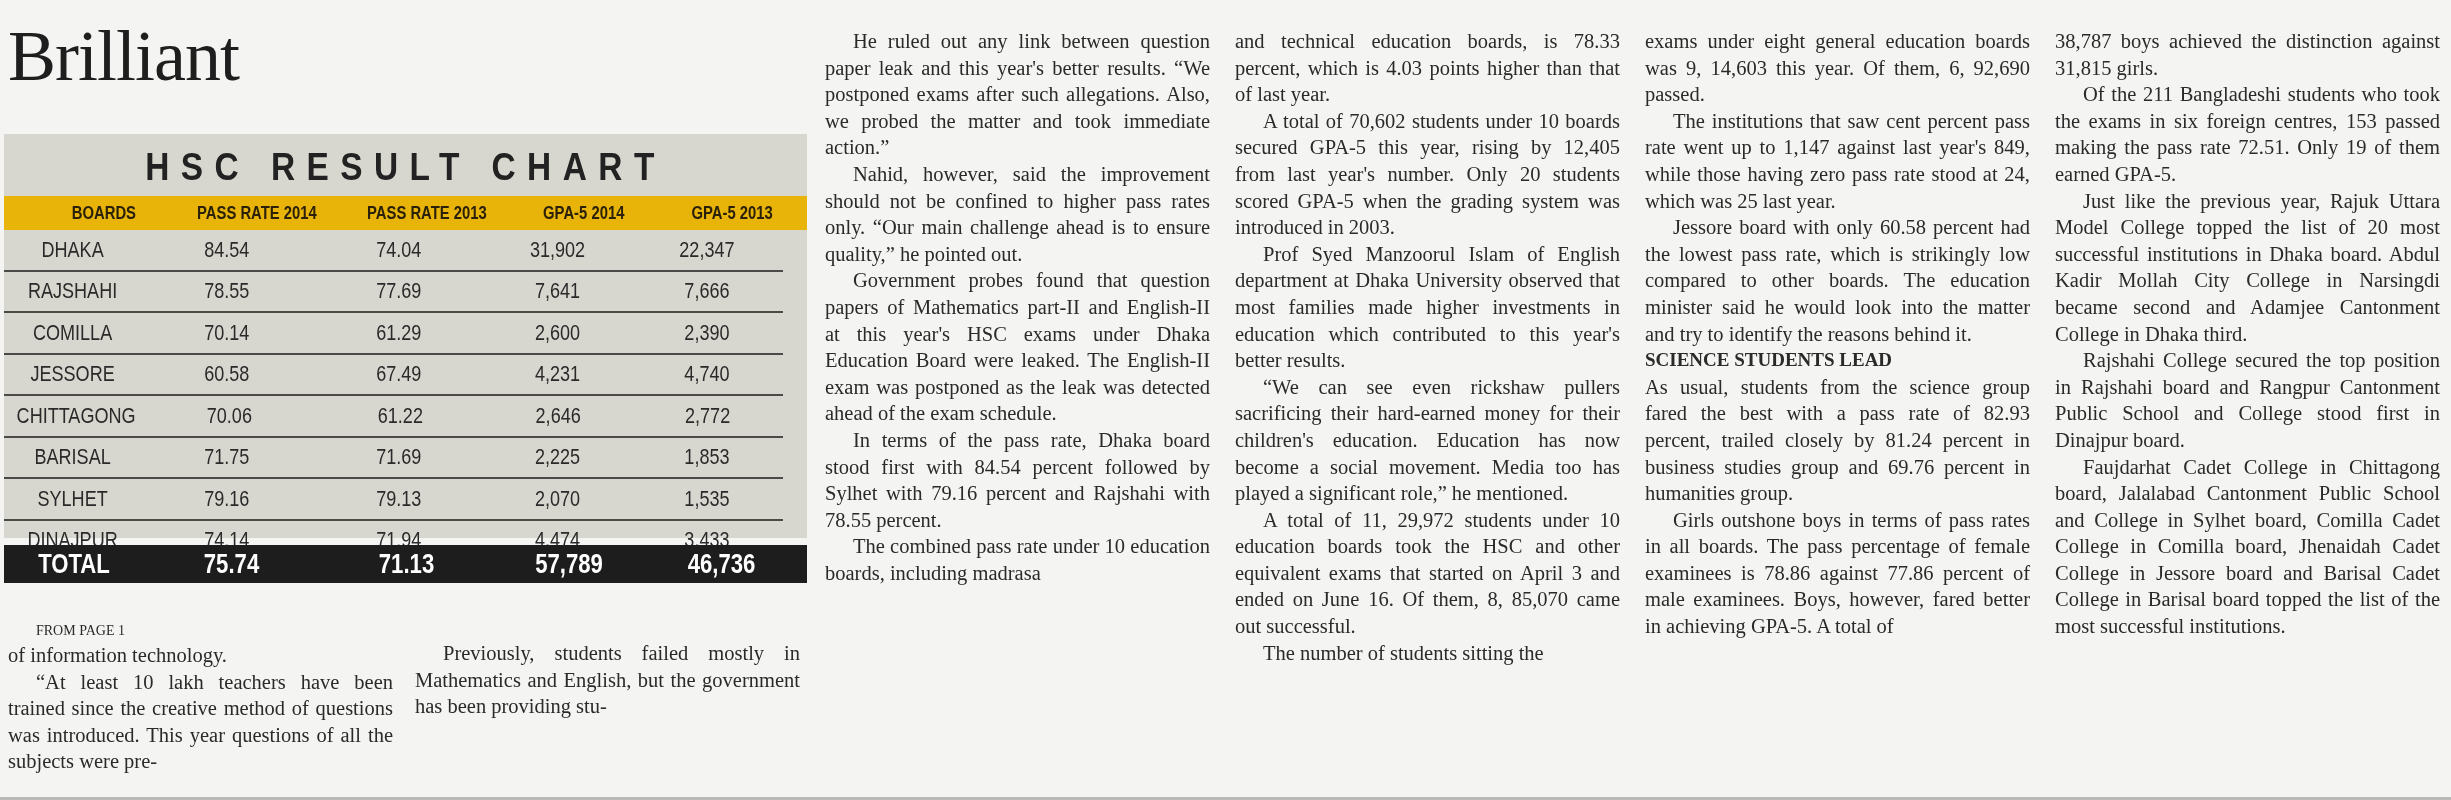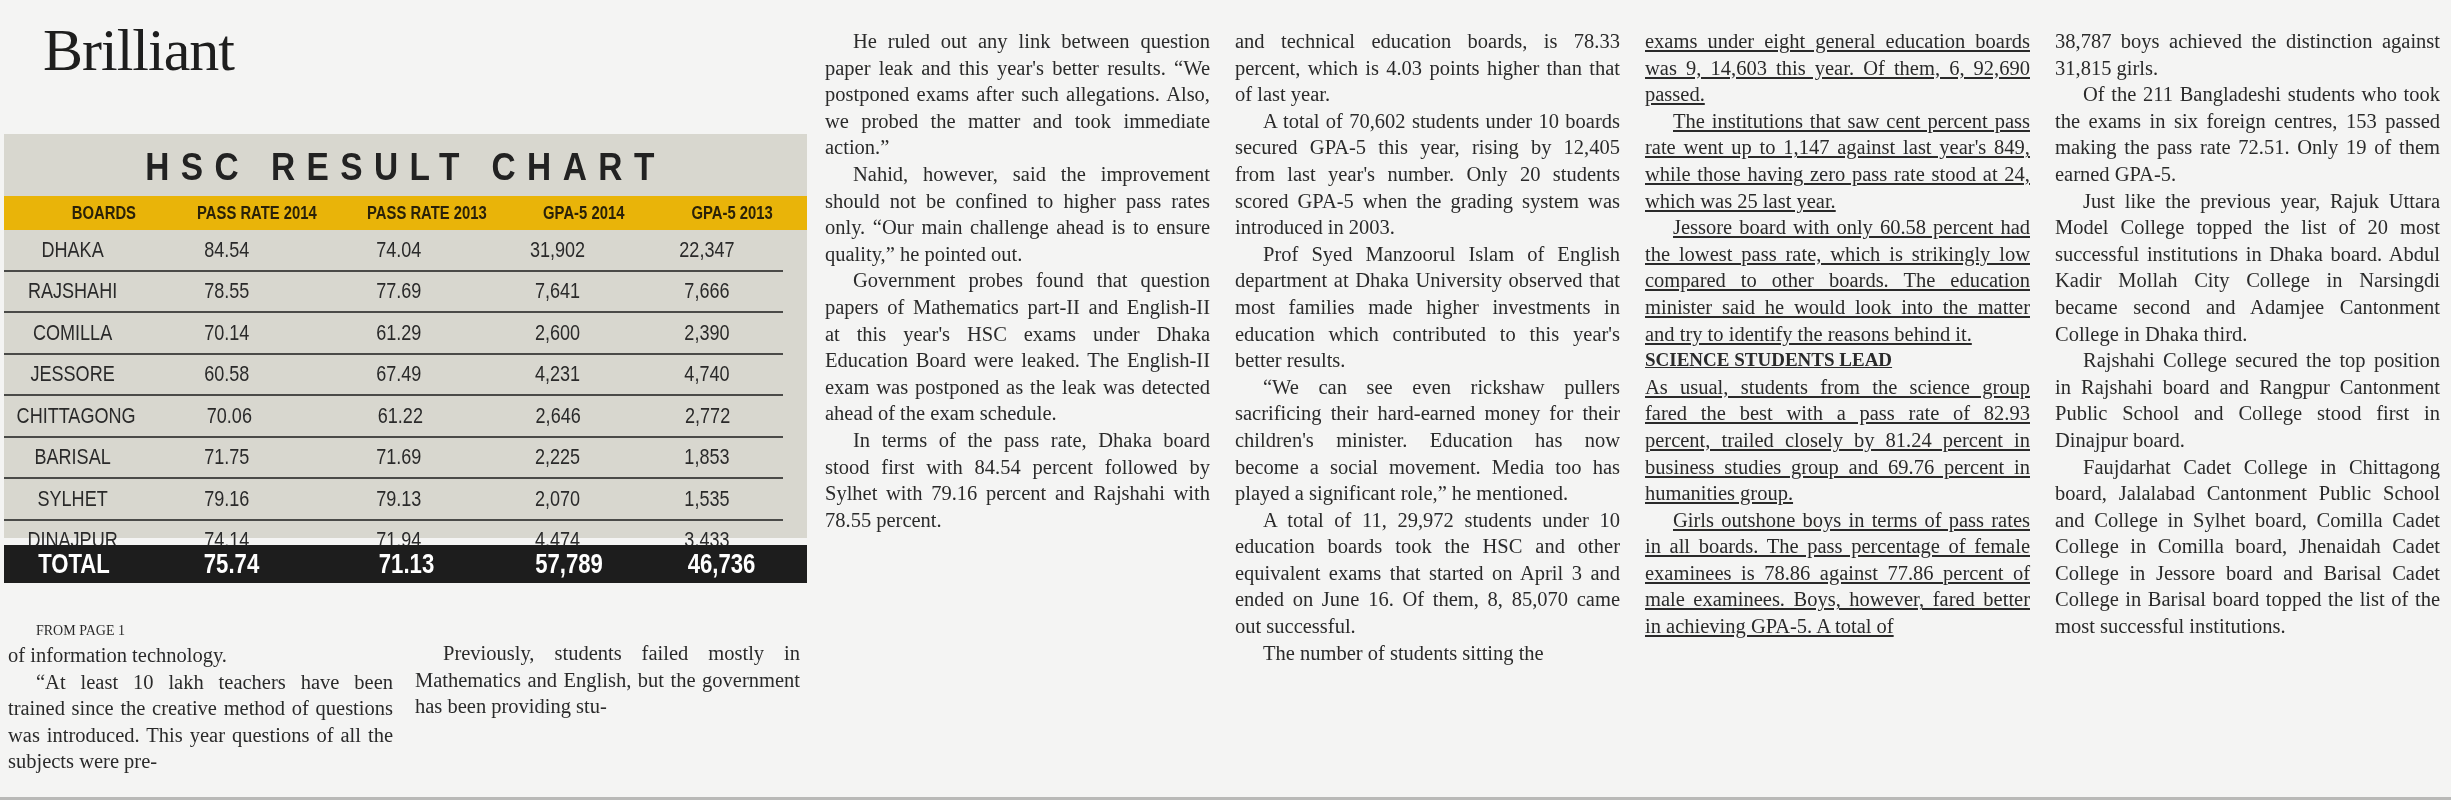--- a/index.html
+++ b/index.html
@@ -6,23 +6,22 @@
     body {
       width: 2451px; height: 800px; overflow: hidden;
       background: #f4f4f3;
       position: relative;
       font-family: "Liberation Serif", "DejaVu Serif", serif;
       color: #232323;
     }
     .headline {
       position: absolute; left: 8px; top: 20px;
       font-family: "Liberation Serif", serif;
-      font-size: 60px; line-height: 1; color: #1e1e1e;
+      font-size: 72px; line-height: 1; color: #1e1e1e;
       letter-spacing: -1px;
-      margin-left: 35px;
     }
     .chart-box {
       position: absolute; left: 4px; top: 134px; width: 803px; height: 404px;
       background: #d8d7cf;
     }
     .chart-title {
       position: absolute; left: 0; right: 0; top: 12px; text-align: center;
       font-family: "Liberation Sans", "DejaVu Sans", sans-serif;
       font-weight: bold; font-size: 38px; letter-spacing: 13px; color: #222;
       transform: scaleX(0.88);
@@ -152,32 +151,33 @@
 
 <div class="col-text" style="left:415px; top:640px; width:385px;">
   <p>Previously, students failed mostly in Mathematics and English, but the government has been providing stu-</p>
 </div>
 
 <div class="col-text" style="left:825px; top:28px; width:385px;">
   <p>He ruled out any link between question paper leak and this year's better results. “We postponed exams after such allegations. Also, we probed the matter and took immediate action.”</p>
   <p>Nahid, however, said the improvement should not be confined to higher pass rates only. “Our main challenge ahead is to ensure quality,” he pointed out.</p>
   <p>Government probes found that question papers of Mathematics part-II and English-II at this year's HSC exams under Dhaka Education Board were leaked. The English-II exam was postponed as the leak was detected ahead of the exam schedule.</p>
   <p>In terms of the pass rate, Dhaka board stood first with 84.54 percent followed by Sylhet with 79.16 percent and Rajshahi with 78.55 percent.</p>
+  <p>The combined pass rate under 10 education boards, including madrasa</p>
 </div>
 
 <div class="col-text" style="left:1235px; top:28px; width:385px;">
   <p class="noindent">and technical education boards, is 78.33 percent, which is 4.03 points higher than that of last year.</p>
   <p>A total of 70,602 students under 10 boards secured GPA-5 this year, rising by 12,405 from last year's number. Only 20 students scored GPA-5 when the grading system was introduced in 2003.</p>
   <p>Prof Syed Manzoorul Islam of English department at Dhaka University observed that most families made higher investments in education which contributed to this year's better results.</p>
-  <p>“We can see even rickshaw pullers sacrificing their hard-earned money for their children's minister. Education has now become a social movement. Media too has played a significant role,” he mentioned.</p>
+  <p>“We can see even rickshaw pullers sacrificing their hard-earned money for their children's education. Education has now become a social movement. Media too has played a significant role,” he mentioned.</p>
   <p>A total of 11, 29,972 students under 10 education boards took the HSC and other equivalent exams that started on April 3 and ended on June 16. Of them, 8, 85,070 came out successful.</p>
   <p>The number of students sitting the</p>
 </div>
 
-<div class="col-text" style="left:1645px; top:28px; width:385px;text-decoration:underline;">
+<div class="col-text" style="left:1645px; top:28px; width:385px;">
   <p class="noindent">exams under eight general education boards was 9, 14,603 this year. Of them, 6, 92,690 passed.</p>
   <p>The institutions that saw cent percent pass rate went up to 1,147 against last year's 849, while those having zero pass rate stood at 24, which was 25 last year.</p>
   <p>Jessore board with only 60.58 percent had the lowest pass rate, which is strikingly low compared to other boards. The education minister said he would look into the matter and try to identify the reasons behind it.</p>
   <p class="subhead">SCIENCE STUDENTS LEAD</p>
   <p class="noindent">As usual, students from the science group fared the best with a pass rate of 82.93 percent, trailed closely by 81.24 percent in business studies group and 69.76 percent in humanities group.</p>
   <p>Girls outshone boys in terms of pass rates in all boards. The pass percentage of female examinees is 78.86 against 77.86 percent of male examinees. Boys, however, fared better in achieving GPA-5. A total of</p>
 </div>
 
 <div class="col-text" style="left:2055px; top:28px; width:385px;">
   <p class="noindent">38,787 boys achieved the distinction against 31,815 girls.</p>

